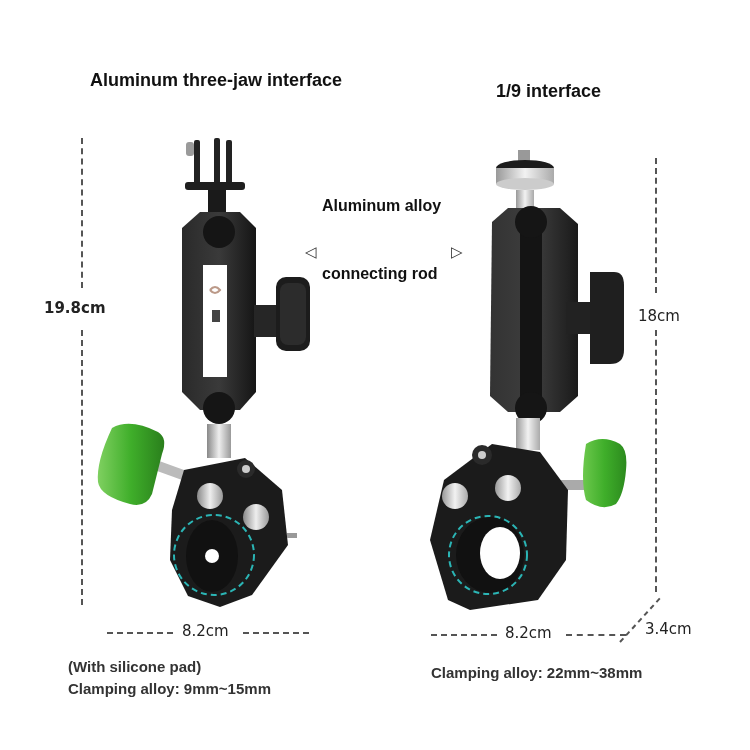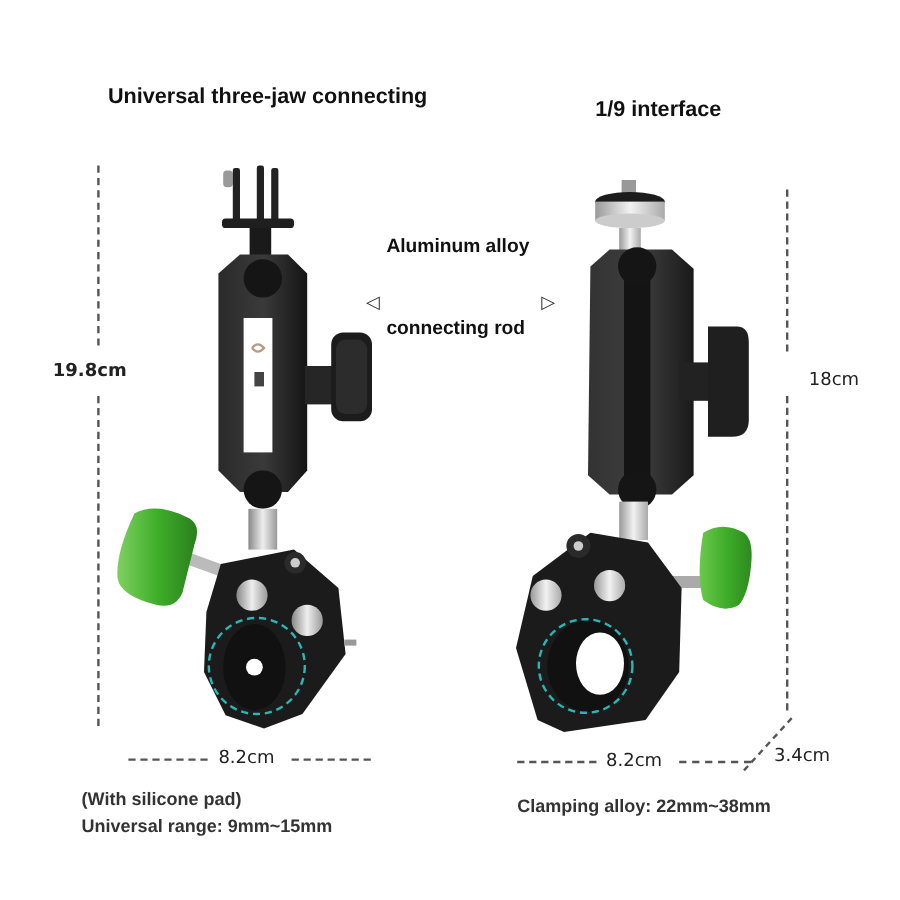--- a/index.html
+++ b/index.html
@@ -10,50 +10,50 @@
   .label { font-family: "DejaVu Sans", sans-serif; font-size: 15px; color: #222; white-space: nowrap; }
   .caption { font-weight: bold; font-size: 15px; color: #333; line-height: 21px; white-space: nowrap; }
   .vdash { position: absolute; width: 0; border-left: 2px dashed #555; }
   .hdash { position: absolute; height: 0; border-top: 2px dashed #555; }
   .arrow { font-size: 15px; color: #333; }
   svg { position: absolute; overflow: visible; }
 </style>
 </head>
 <body>
 
-<div class="abs title" style="left:90px; top:70px;">Universal three-jaw connecting</div>
+<div class="abs title" style="left:90px; top:70px;">Aluminum three-jaw interface</div>
 <div class="abs title" style="left:496px; top:81px;">1/9 interface</div>
 
 <div class="abs caption" style="left:322px; top:195px; font-size:16px; color:#111;text-align:right;">Aluminum alloy</div>
 <div class="abs caption" style="left:322px; top:217px; font-size:16px; color:#111;margin-top:46px;">connecting rod</div>
 <div class="abs arrow" style="left:305px; top:243px;">◁</div>
 <div class="abs arrow" style="left:451px; top:243px;">▷</div>
 
 <div class="vdash" style="left:81px; top:138px; height:150px;"></div>
 <div class="abs label" style="left:44px; top:299px;font-weight:bold;">19.8cm</div>
 <div class="vdash" style="left:81px; top:330px; height:275px;"></div>
 
 <div class="vdash" style="left:655px; top:158px; height:135px;"></div>
-<div class="abs label" style="left:638px; top:307px;margin-left:36px;">18cm</div>
+<div class="abs label" style="left:638px; top:307px;">18cm</div>
 <div class="vdash" style="left:655px; top:330px; height:262px;"></div>
 
 <div class="hdash" style="left:107px; top:632px; width:66px;"></div>
 <div class="abs label" style="left:182px; top:622px;">8.2cm</div>
 <div class="hdash" style="left:243px; top:632px; width:66px;"></div>
 
 <div class="hdash" style="left:431px; top:634px; width:66px;"></div>
 <div class="abs label" style="left:505px; top:624px;">8.2cm</div>
 <div class="hdash" style="left:566px; top:634px; width:60px;"></div>
 <svg style="left:0; top:0;" width="750" height="750">
   <line x1="620" y1="642" x2="662" y2="596" stroke="#555" stroke-width="2" stroke-dasharray="5,4"></line>
 </svg>
 <div class="abs label" style="left:645px; top:620px;">3.4cm</div>
 
 <div class="abs caption" style="left:68px; top:656px;">(With silicone pad)</div>
-<div class="abs caption" style="left:68px; top:678px;">Universal range: 9mm~15mm</div>
+<div class="abs caption" style="left:68px; top:678px;">Clamping alloy: 9mm~15mm</div>
 <div class="abs caption" style="left:431px; top:662px;">Clamping alloy: 22mm~38mm</div>
 
 <svg style="left:0; top:0;" width="750" height="750">
   <defs>
     <linearGradient id="blk" x1="0" x2="1">
       <stop offset="0" stop-color="#2a2a2a"></stop>
         <stop offset="0.5" stop-color="#3a3a3a"></stop>
         <stop offset="1" stop-color="#151515"></stop>
     </linearGradient>
     <linearGradient id="grn" x1="0" x2="1">

